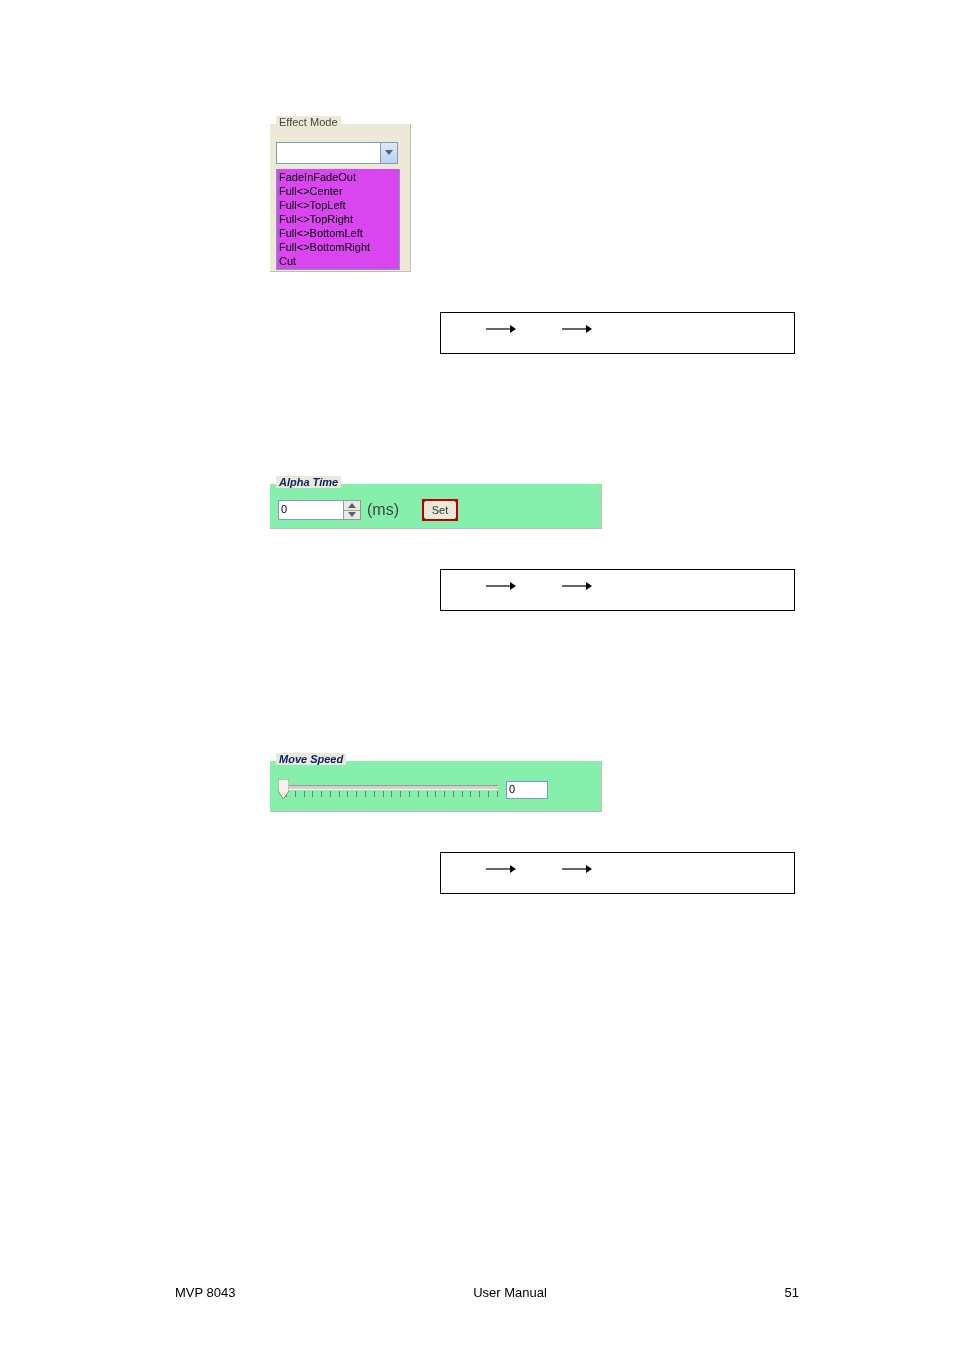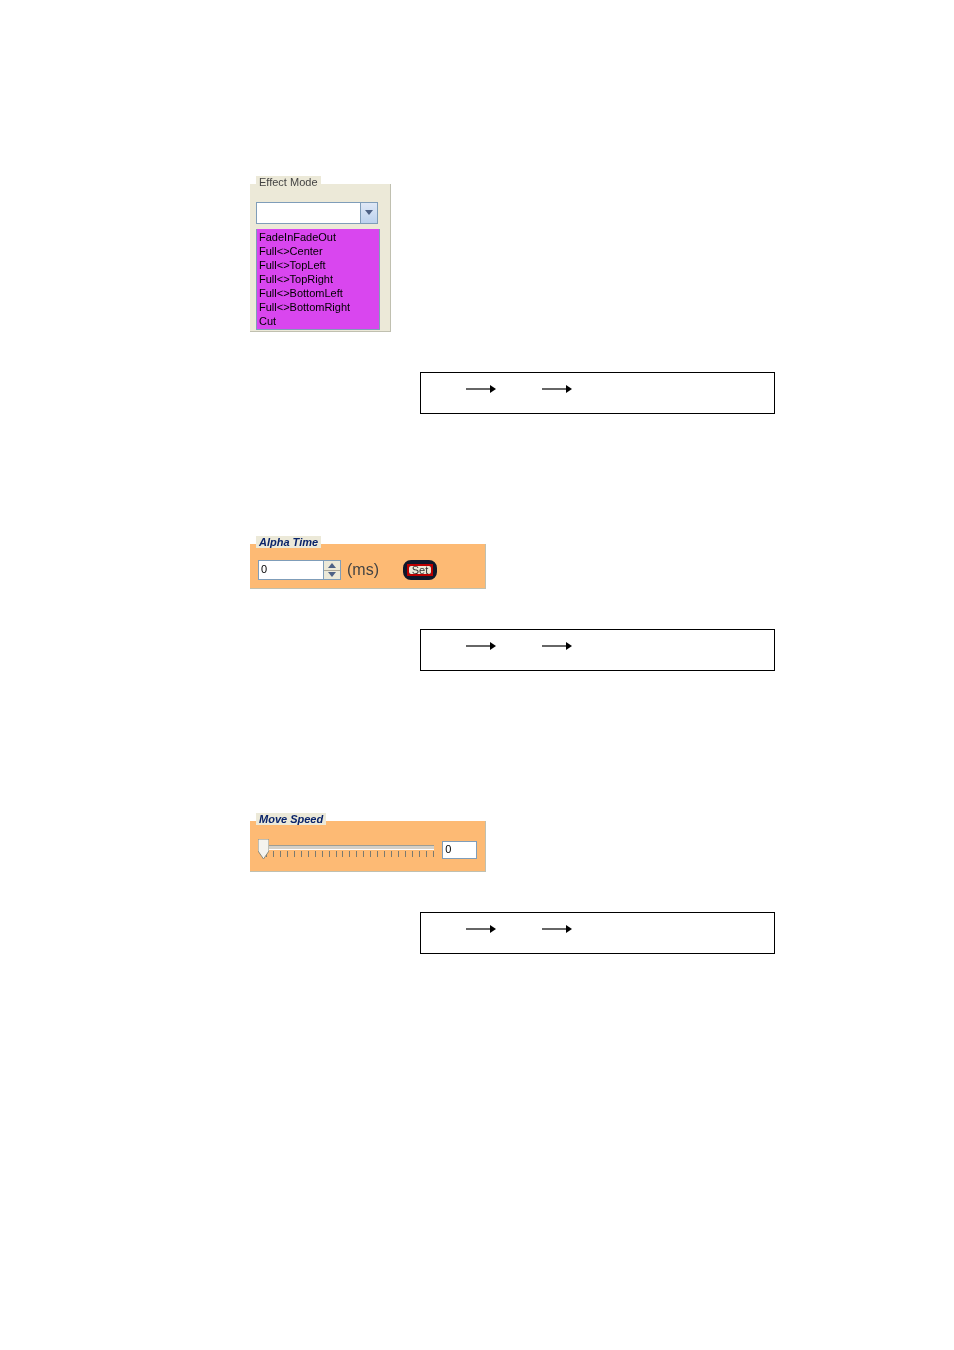--- a/index.html
+++ b/index.html
@@ -5,24 +5,25 @@
   body {
     margin: 0;
     padding: 0;
     font-family: Arial, sans-serif;
     font-size: 13px;
     color: #000;
     background: #fff;
     width: 954px;
   }
   .page {
-    padding: 84px 155px 40px 155px;
+    padding: 24px 155px 40px 155px;
     box-sizing: border-box;
     min-height: 1350px;
     position: relative;
+    margin-left: 20px;
   }
   .section { margin-bottom: 40px; }
 
   
   .effect-panel {
     width: 140px;
     background: #ece9d8;
     border-right: 1px solid #c0c0b0;
     border-bottom: 1px solid #c0c0b0;
     position: relative;
@@ -85,22 +86,22 @@
     align-items: center;
     gap: 8px;
     white-space: nowrap;
   }
   .arrow {
     display:inline-flex; align-items:center;
   }
 
   
   .wide-panel {
-    width: 236px;
-    background: #fdba74;
+    width: 332px;
+    background: #86efac;
     border-right: 1px solid #c0c0b0;
     border-bottom: 1px solid #c0c0b0;
     position: relative;
     padding: 16px 8px 8px 8px;
     margin-left: 95px;
     box-sizing: border-box;
   }
   .wide-panel .legend {
     position: absolute;
     top: -8px;
@@ -142,22 +143,22 @@
   }
   .spin div:last-child { border-bottom:none; }
   .ms-label { font-size: 16px; color: #444; }
   .set-btn {
     position: relative;
     width: 34px; height: 20px;
     background: #ece9d8;
     display:flex; align-items:center; justify-content:center;
     font-size: 11px;
     color: #333;
-    border: 6px solid #0f172a;
-    border-radius: 8px;
+    border: 1px solid #0f172a;
+    border-radius: 3px;
     box-sizing: border-box;
   }
   .set-btn .redbox {
     position:absolute; top:-2px; left:-2px; right:-2px; bottom:-2px;
     border: 2px solid #b00; pointer-events:none;
   }
 
   
   .speed-panel .legend { font-weight: bold; color:#0a246a; }
   .slider-row {
@@ -359,14 +360,19 @@
           <svg width="30" height="10">
               <line x1="0" y1="5" x2="24" y2="5" stroke="#000" stroke-width="1.2"></line>
               <path d="M24 1 L30 5 L24 9 Z" fill="#000"></path>
             </svg>
         </span>
         <span class="hidden-white">"Move Speed"</span>
       </div>
     </div>
   </div>
 
+  <div class="footer">
+    <span>MVP 8043</span>
+    <span>User Manual</span>
+    <span>51</span>
+  </div>
 
 </div>
 
 </body></html>

